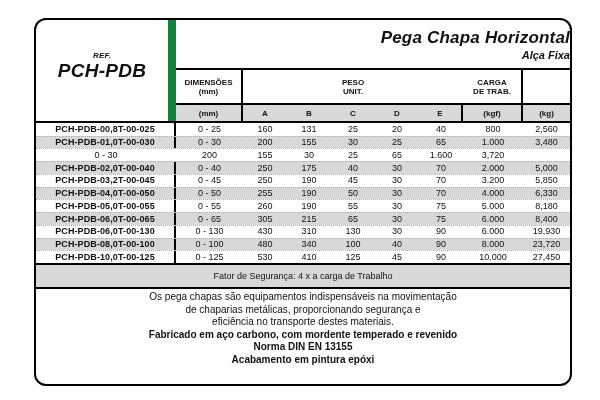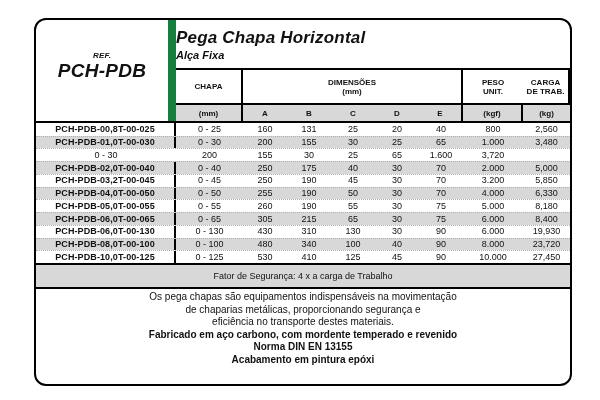--- a/index.html
+++ b/index.html
@@ -18,21 +18,21 @@
   .ref-cell {
     width:140px; border-right:8px solid #15803d;
     display:flex; flex-direction:column; align-items:center; justify-content:center;
   }
   .ref-label { font-size:8px; font-weight:bold; font-style:italic; letter-spacing:.2px; transform:translateY(-4px); }
   .ref-code  { font-size:19px; font-weight:bold; font-style:italic; letter-spacing:.3px; transform:translateY(-4px); }
 
   .right { flex:1; display:flex; flex-direction:column; }
   .title-cell {
     height:50px; border-bottom:2px solid #000;
-    display:flex; flex-direction:column; align-items:flex-start; justify-content:center; gap:1px;
+    display:flex; flex-direction:column; align-items:flex-end; justify-content:center; gap:1px;
   }
   .title-main { font-size:17px; font-weight:bold; font-style:italic; letter-spacing:.2px; }
   .title-sub  { font-size:11px; font-weight:bold; font-style:italic; }
 
   .header-row {
     height:35px; border-bottom:2px solid #000;
     display:grid; grid-template-columns:67px 220px 60px 1fr;
   }
   .hcell {
     display:flex; flex-direction:column; align-items:center; justify-content:center;
@@ -87,23 +87,20 @@
       <div class="ref-cell">
         <div class="ref-label">REF.</div>
         <div class="ref-code">PCH-PDB</div>
       </div>
       <div class="right">
         <div class="title-cell">
           <div class="title-main">Pega Chapa Horizontal</div>
           <div class="title-sub">Alça Fixa</div>
         </div>
         <div class="header-row">
-          <div class="hcell bordered">
-            <span>CHAPA</span>
-          </div>
           <div class="hcell bordered">
             <span>DIMENSÕES</span>
             <span>(mm)</span>
           </div>
           <div class="hcell">
             <span>PESO</span>
             <span>UNIT.</span>
           </div>
           <div class="hcell bordered">
             <span>CARGA</span>

